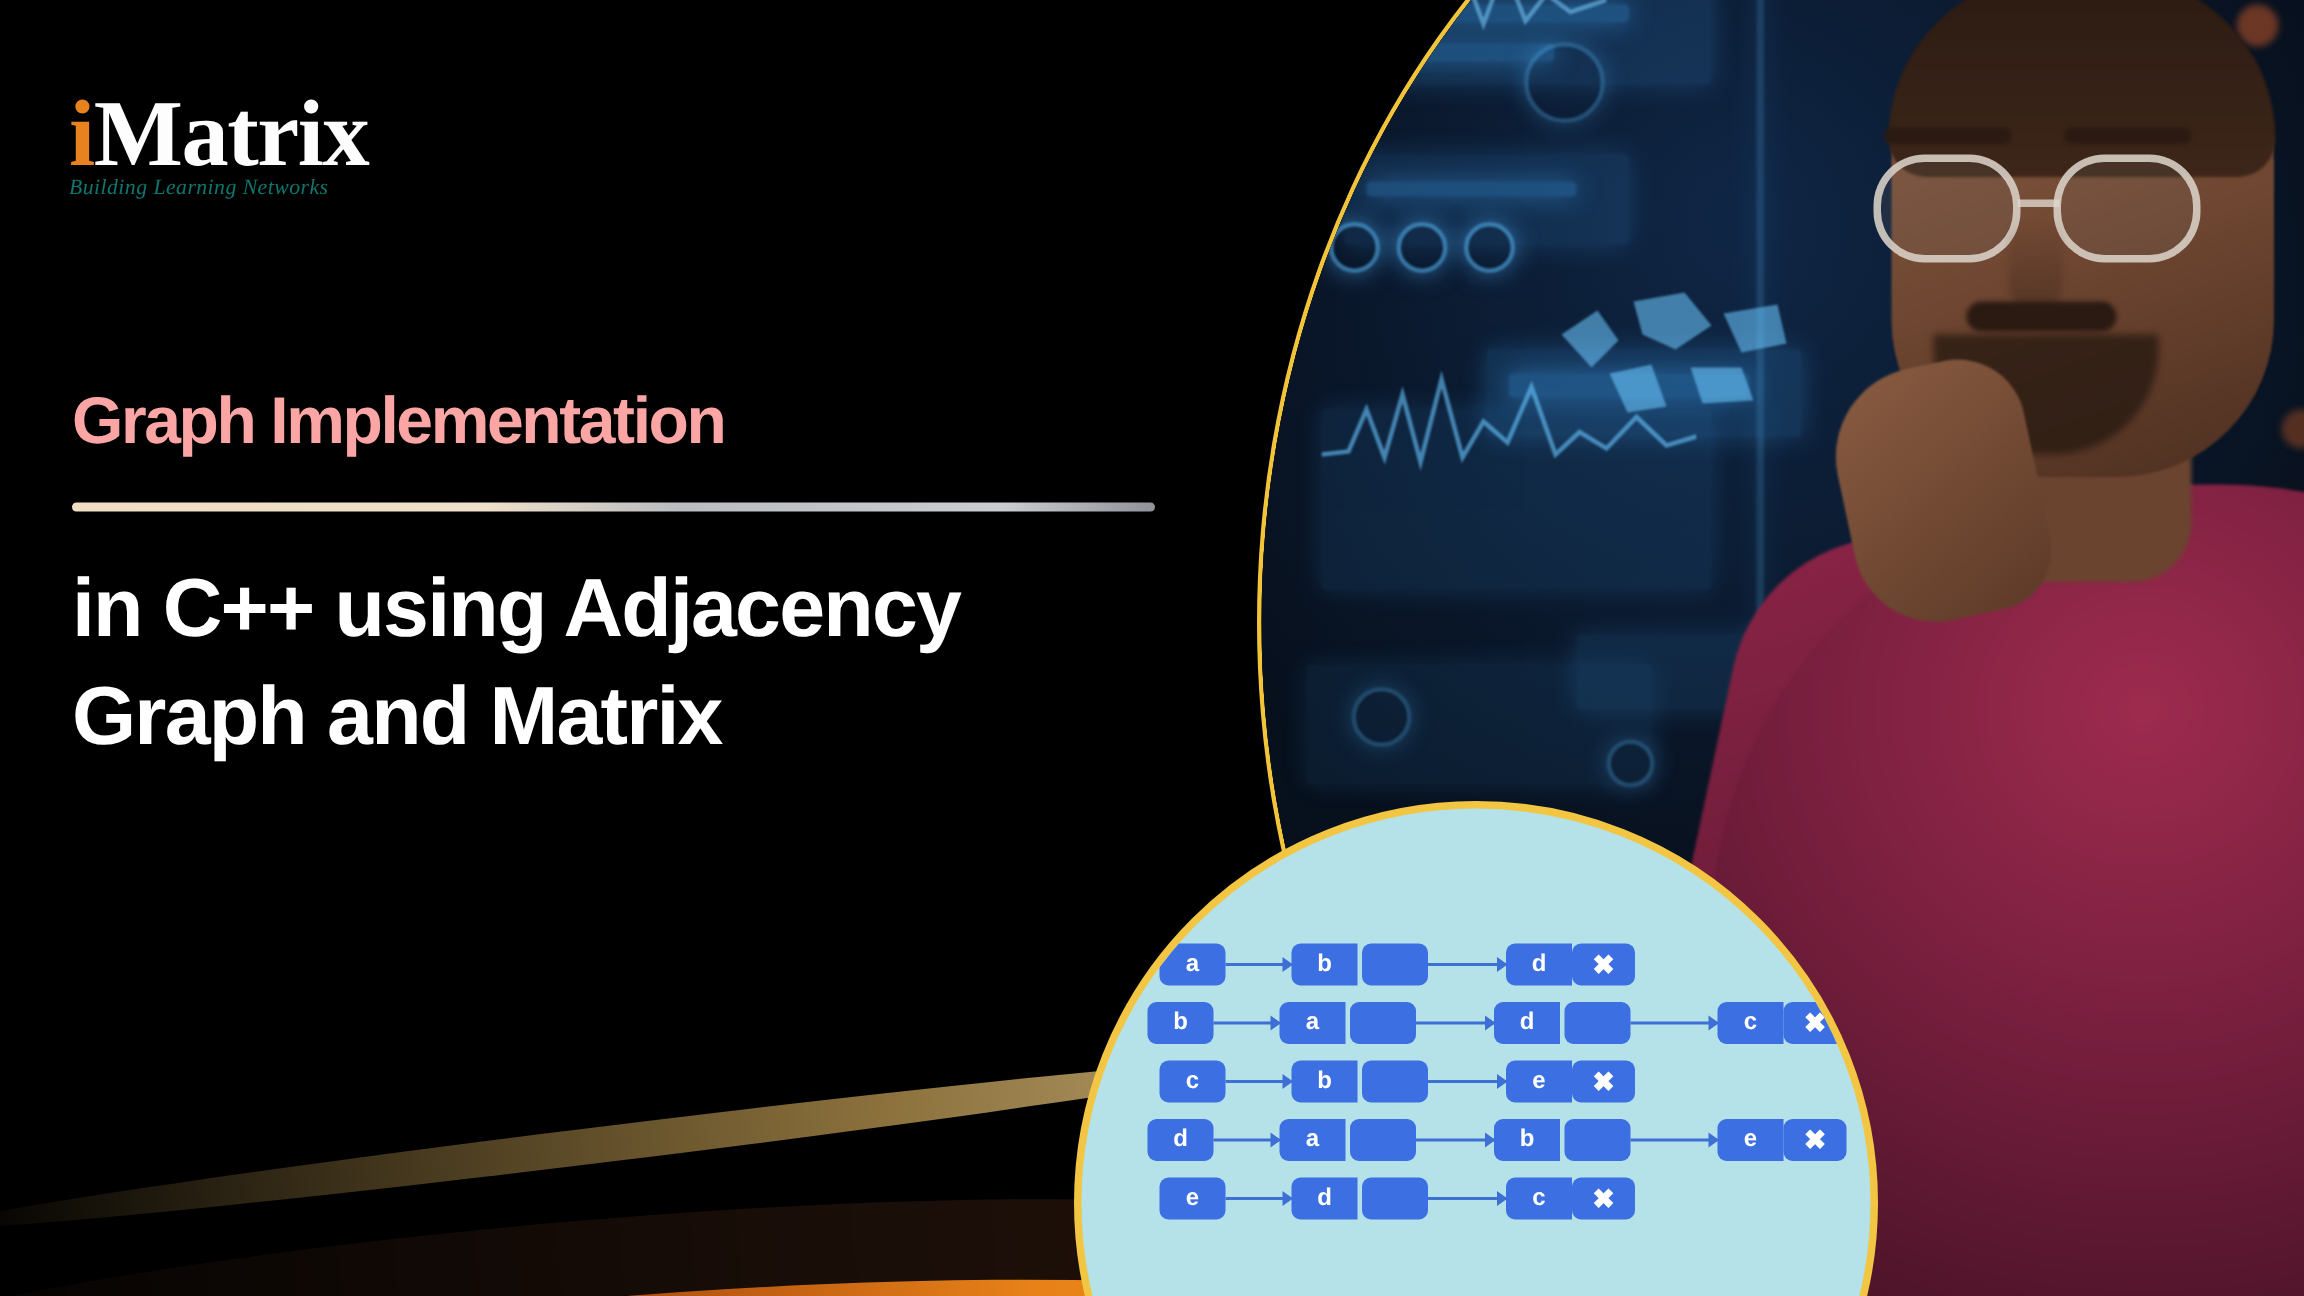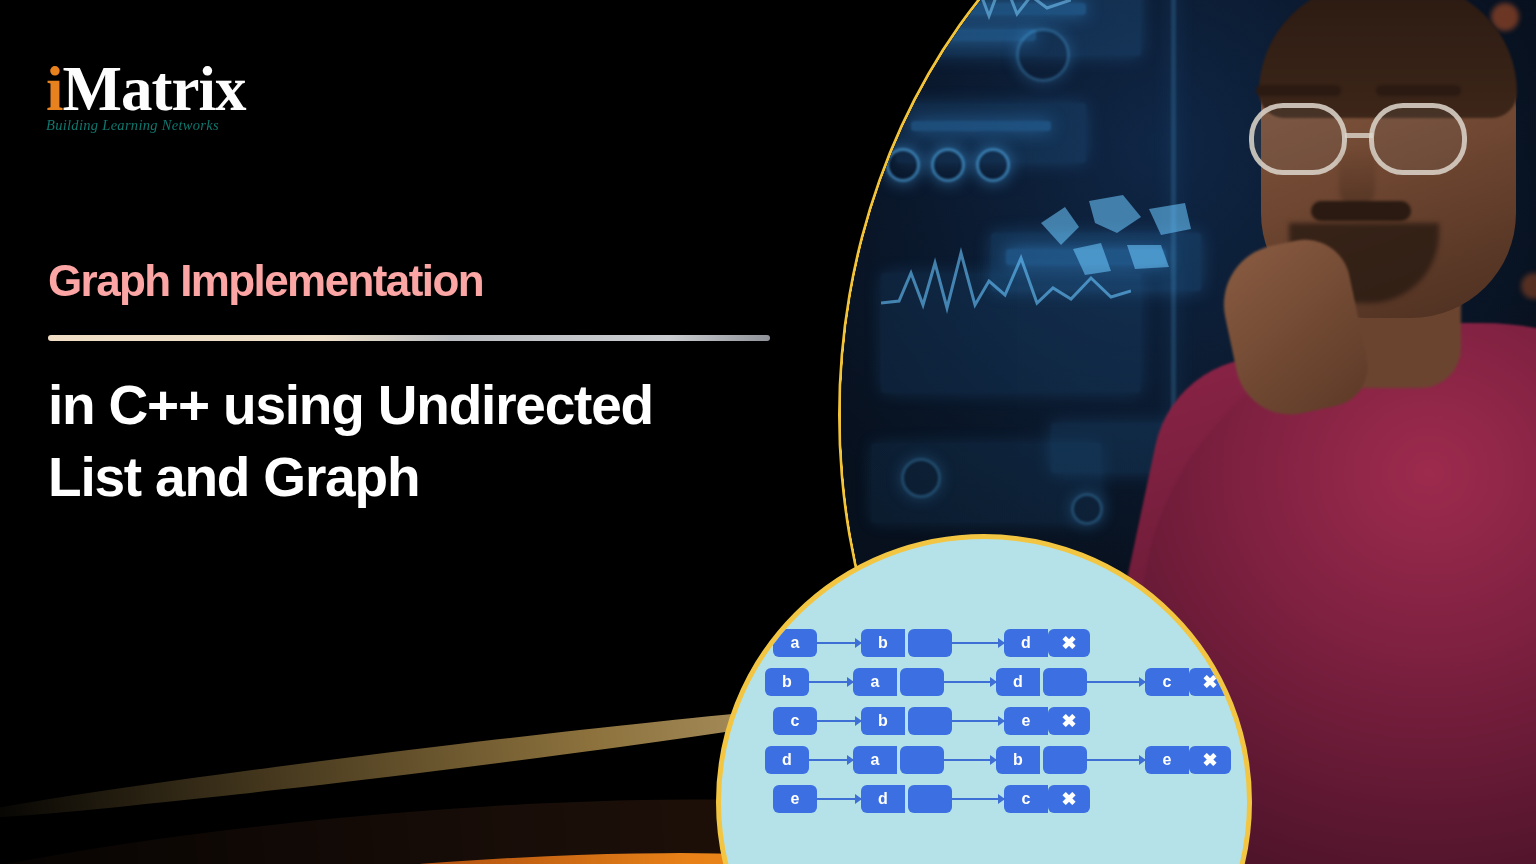--- a/index.html
+++ b/index.html
@@ -320,22 +320,22 @@
       <span class="logo-i">i</span>
       <span class="logo-rest">Matrix</span>
     </div>
     <div class="logo-tag">Building Learning Networks</div>
   </div>
 
   <div class="title-wrap">
     <div class="title-main">Graph Implementation</div>
     <div class="rule"></div>
     <div class="title-sub">
-      <div>in C++ using Undirected</div>
-      <div>List and Graph</div>
+      <div>in C++ using Adjacency</div>
+      <div>Graph and Matrix</div>
     </div>
   </div>
 
   <div class="adj-circle">
     <div class="rows" id="adj-rows">
         <div class="row" style="padding-left: 52px;">
           <div class="cell head">a</div>
           <div class="arrow" style="width: 44px;"></div>
           <div class="pair">
             <div class="cell val">b</div>

